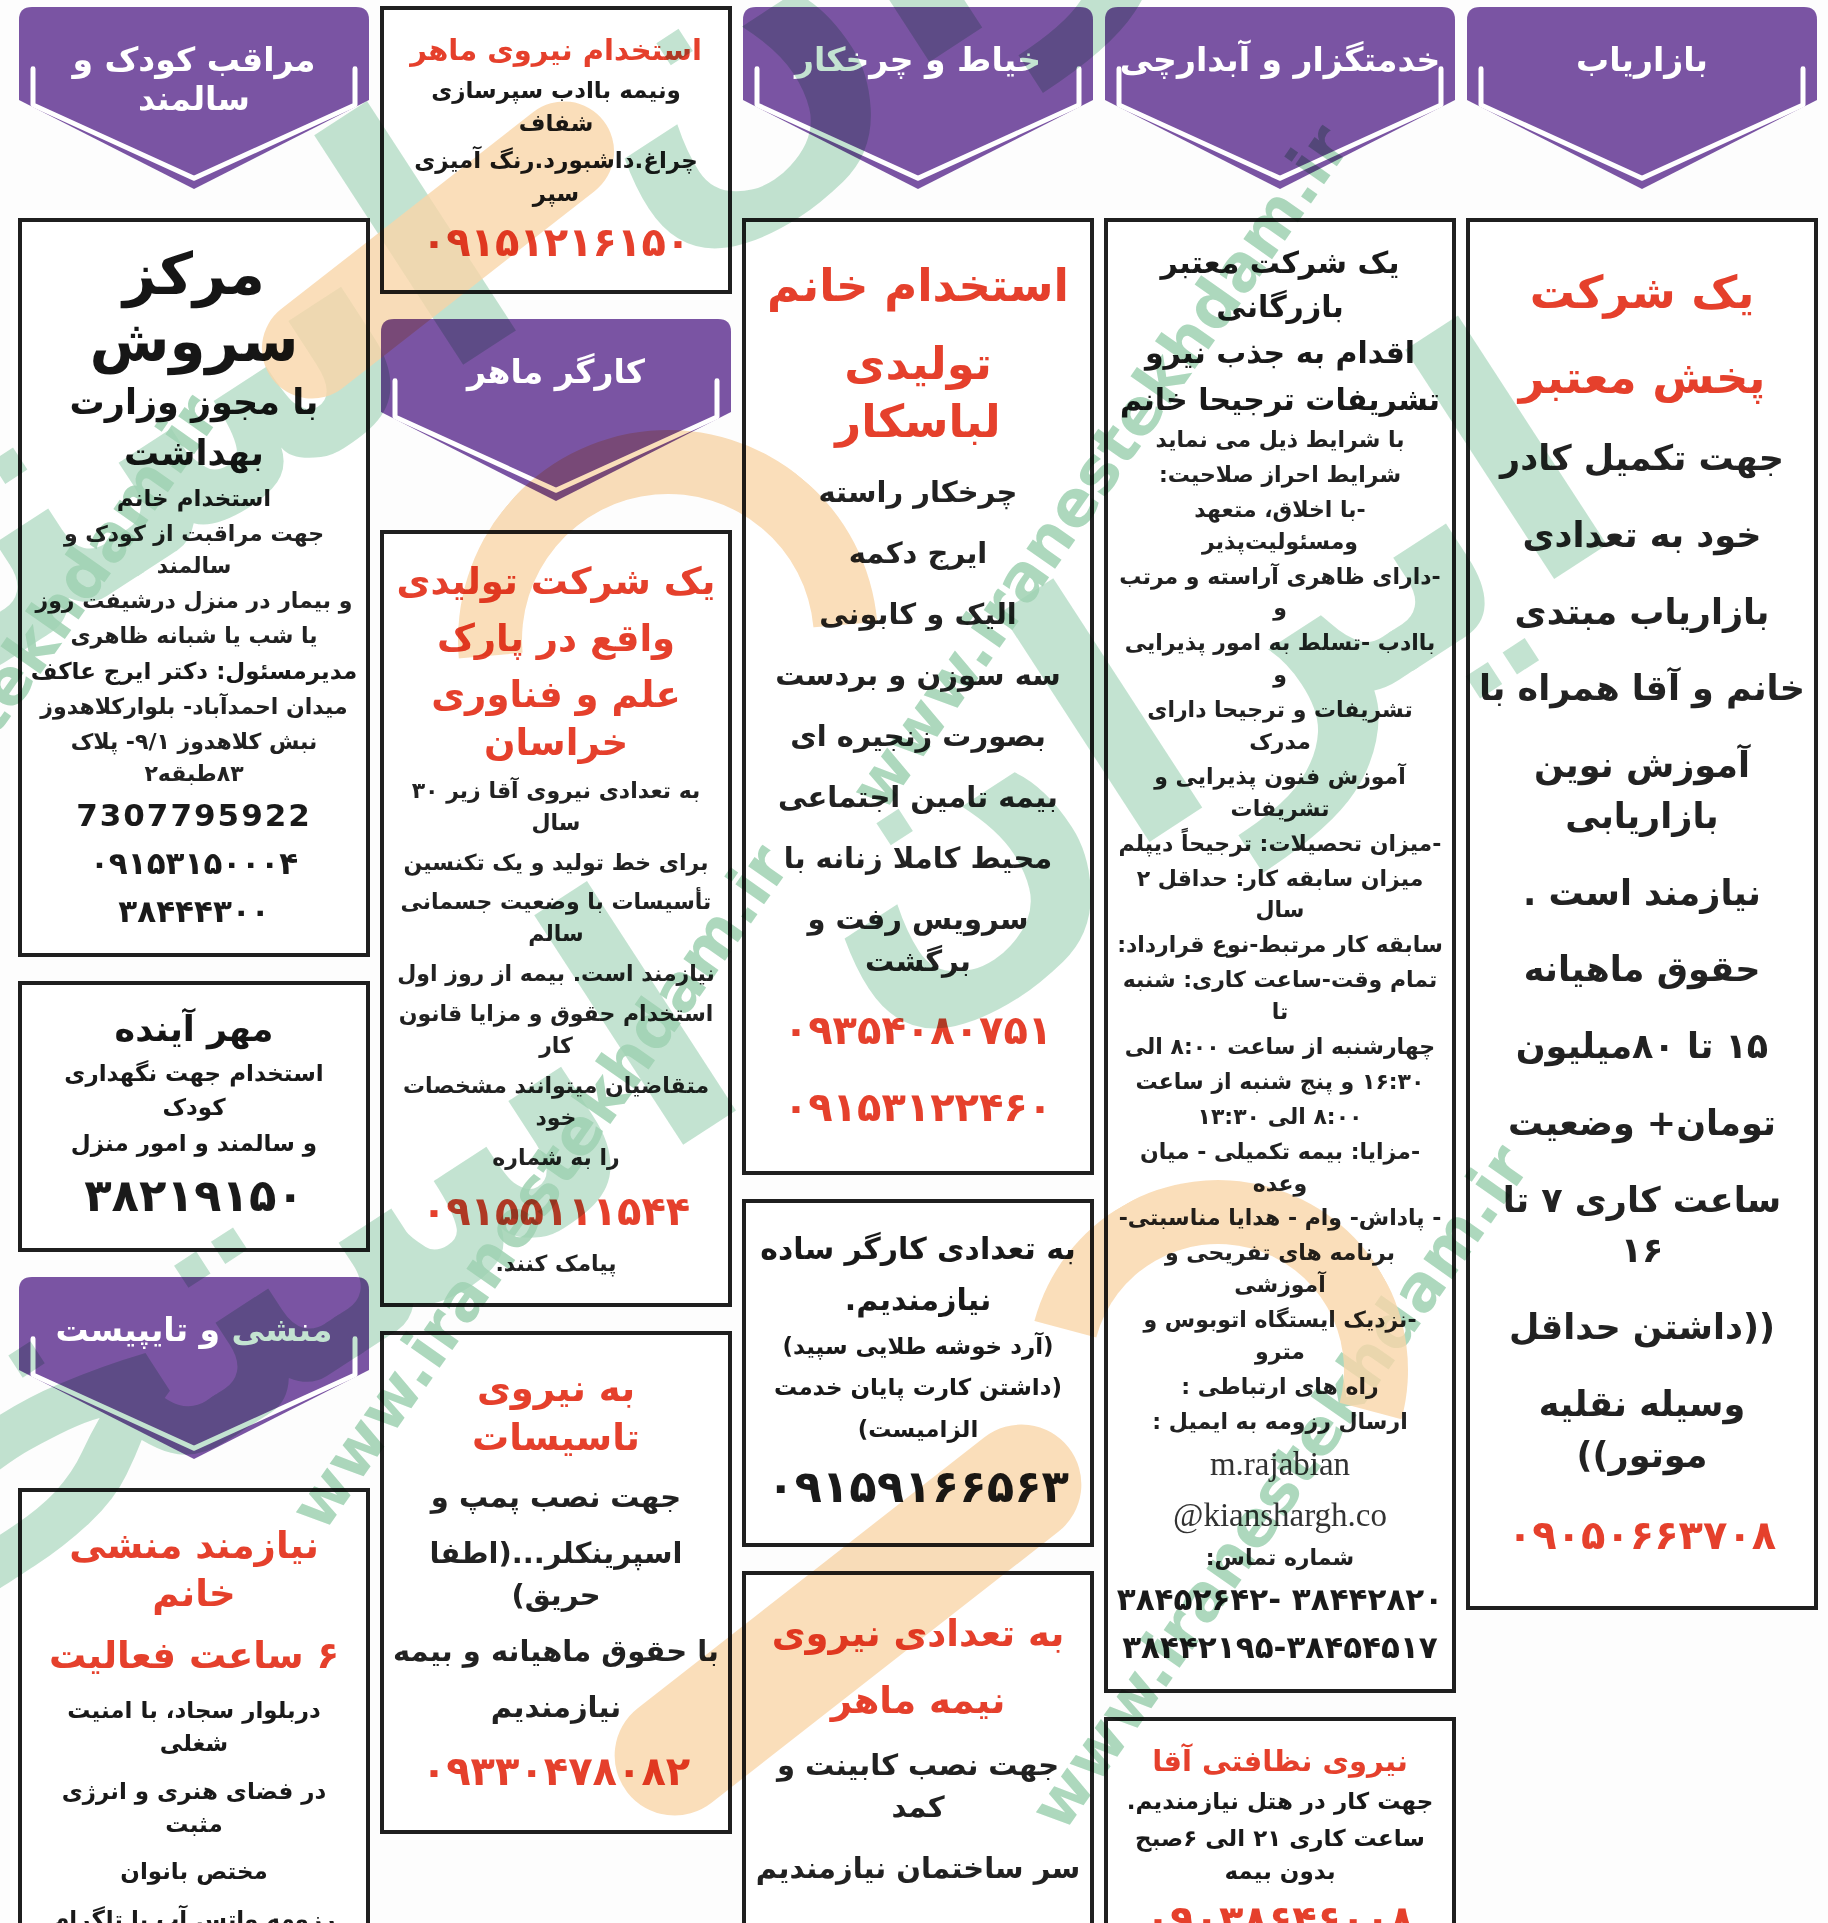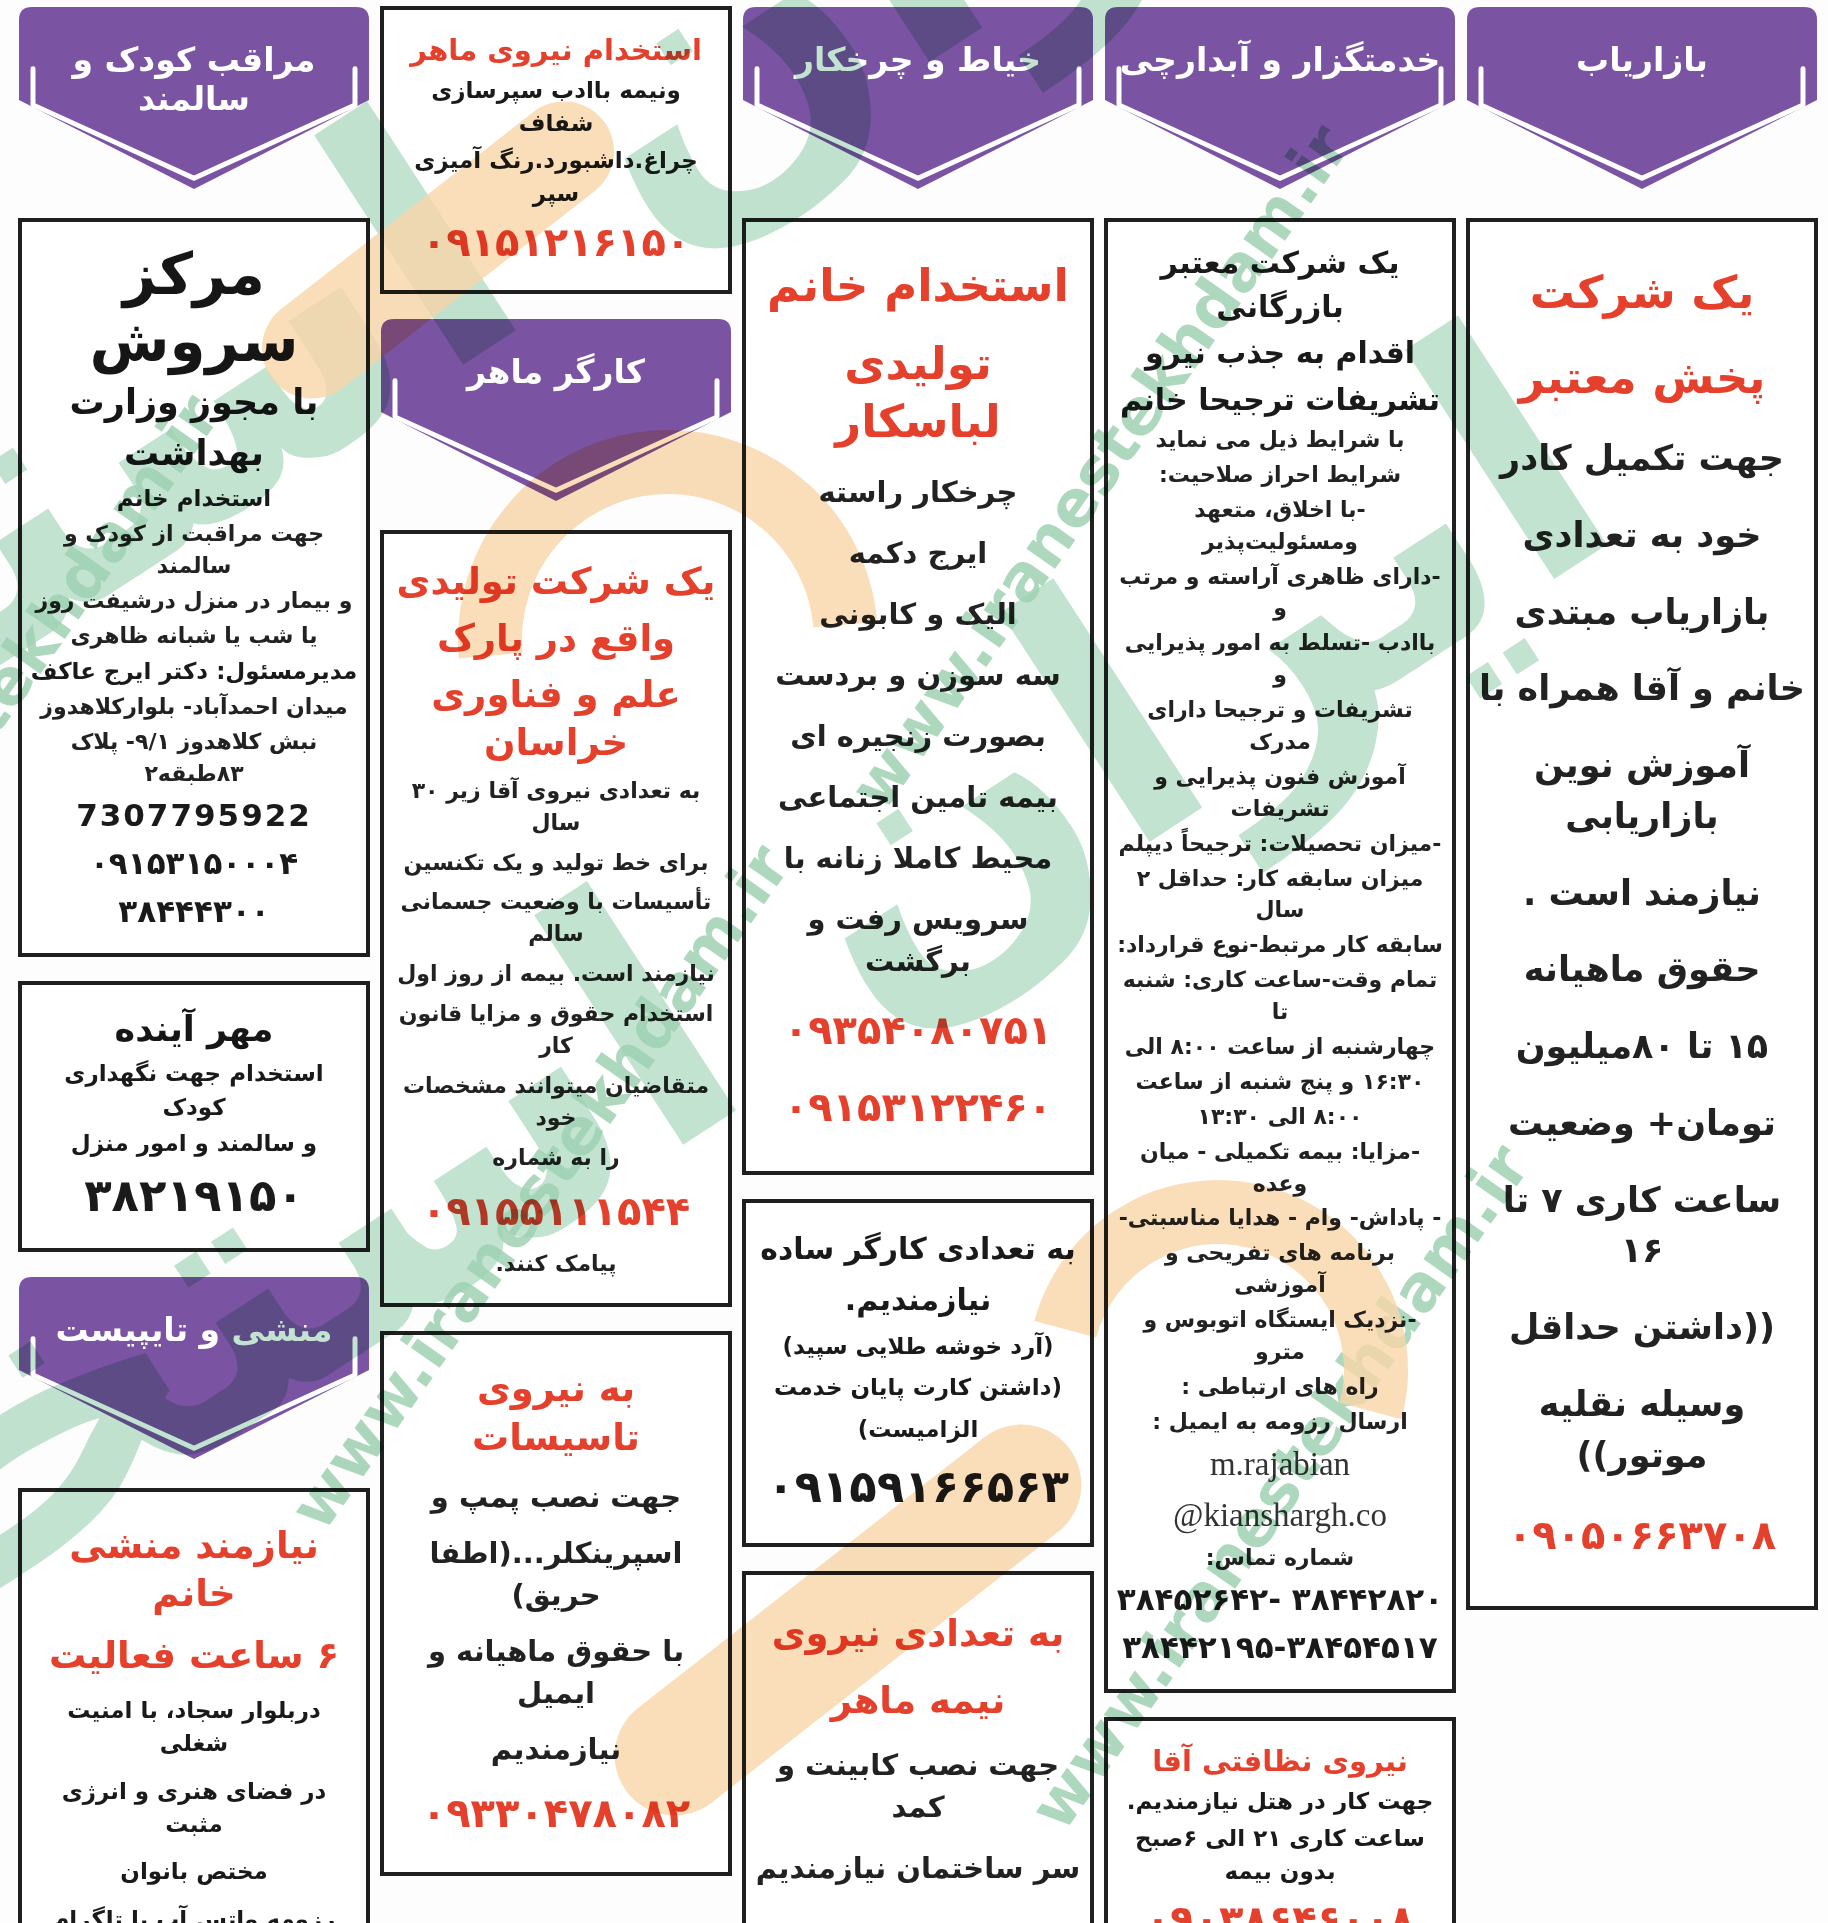--- a/index.html
+++ b/index.html
@@ -220,21 +220,21 @@
           <span class="line small">استخدام حقوق و مزایا قانون کار</span>
           <span class="line small">متقاضیان میتوانند مشخصات خود</span>
           <span class="line small">را به شماره</span>
           <span class="line phone-red">۰۹۱۵۵۱۱۱۵۴۴</span>
           <span class="line small">پیامک کنند.</span>
         </div>
         <div class="ad-box sp-normal">
           <span class="line title-red">به نیروی تاسیسات</span>
           <span class="line med-bold">جهت نصب پمپ و</span>
           <span class="line med-bold">اسپرینکلر...(اطفا حریق)</span>
-          <span class="line med-bold">با حقوق ماهیانه و ایمیل</span>
+          <span class="line med-bold">با حقوق ماهیانه و بیمه</span>
           <span class="line med-bold">نیازمندیم</span>
           <span class="line phone-red">۰۹۳۳۰۴۷۸۰۸۲</span>
         </div>
       </div>
       <div class="column">
         <div class="ribbon">
           <svg viewBox="0 0 352 190" preserveAspectRatio="none" aria-hidden="true">
             <path d="M14,1 H338 Q351,1 351,14 V96 L176,187 L1,96 V14 Q1,1 14,1 Z" fill="#7a54a3"></path>
             <path d="M15,64 L15,101 L176,176 L337,101 L337,64" fill="none" stroke="#ffffff" stroke-width="5" stroke-linejoin="round" stroke-linecap="round"></path>
           </svg>

